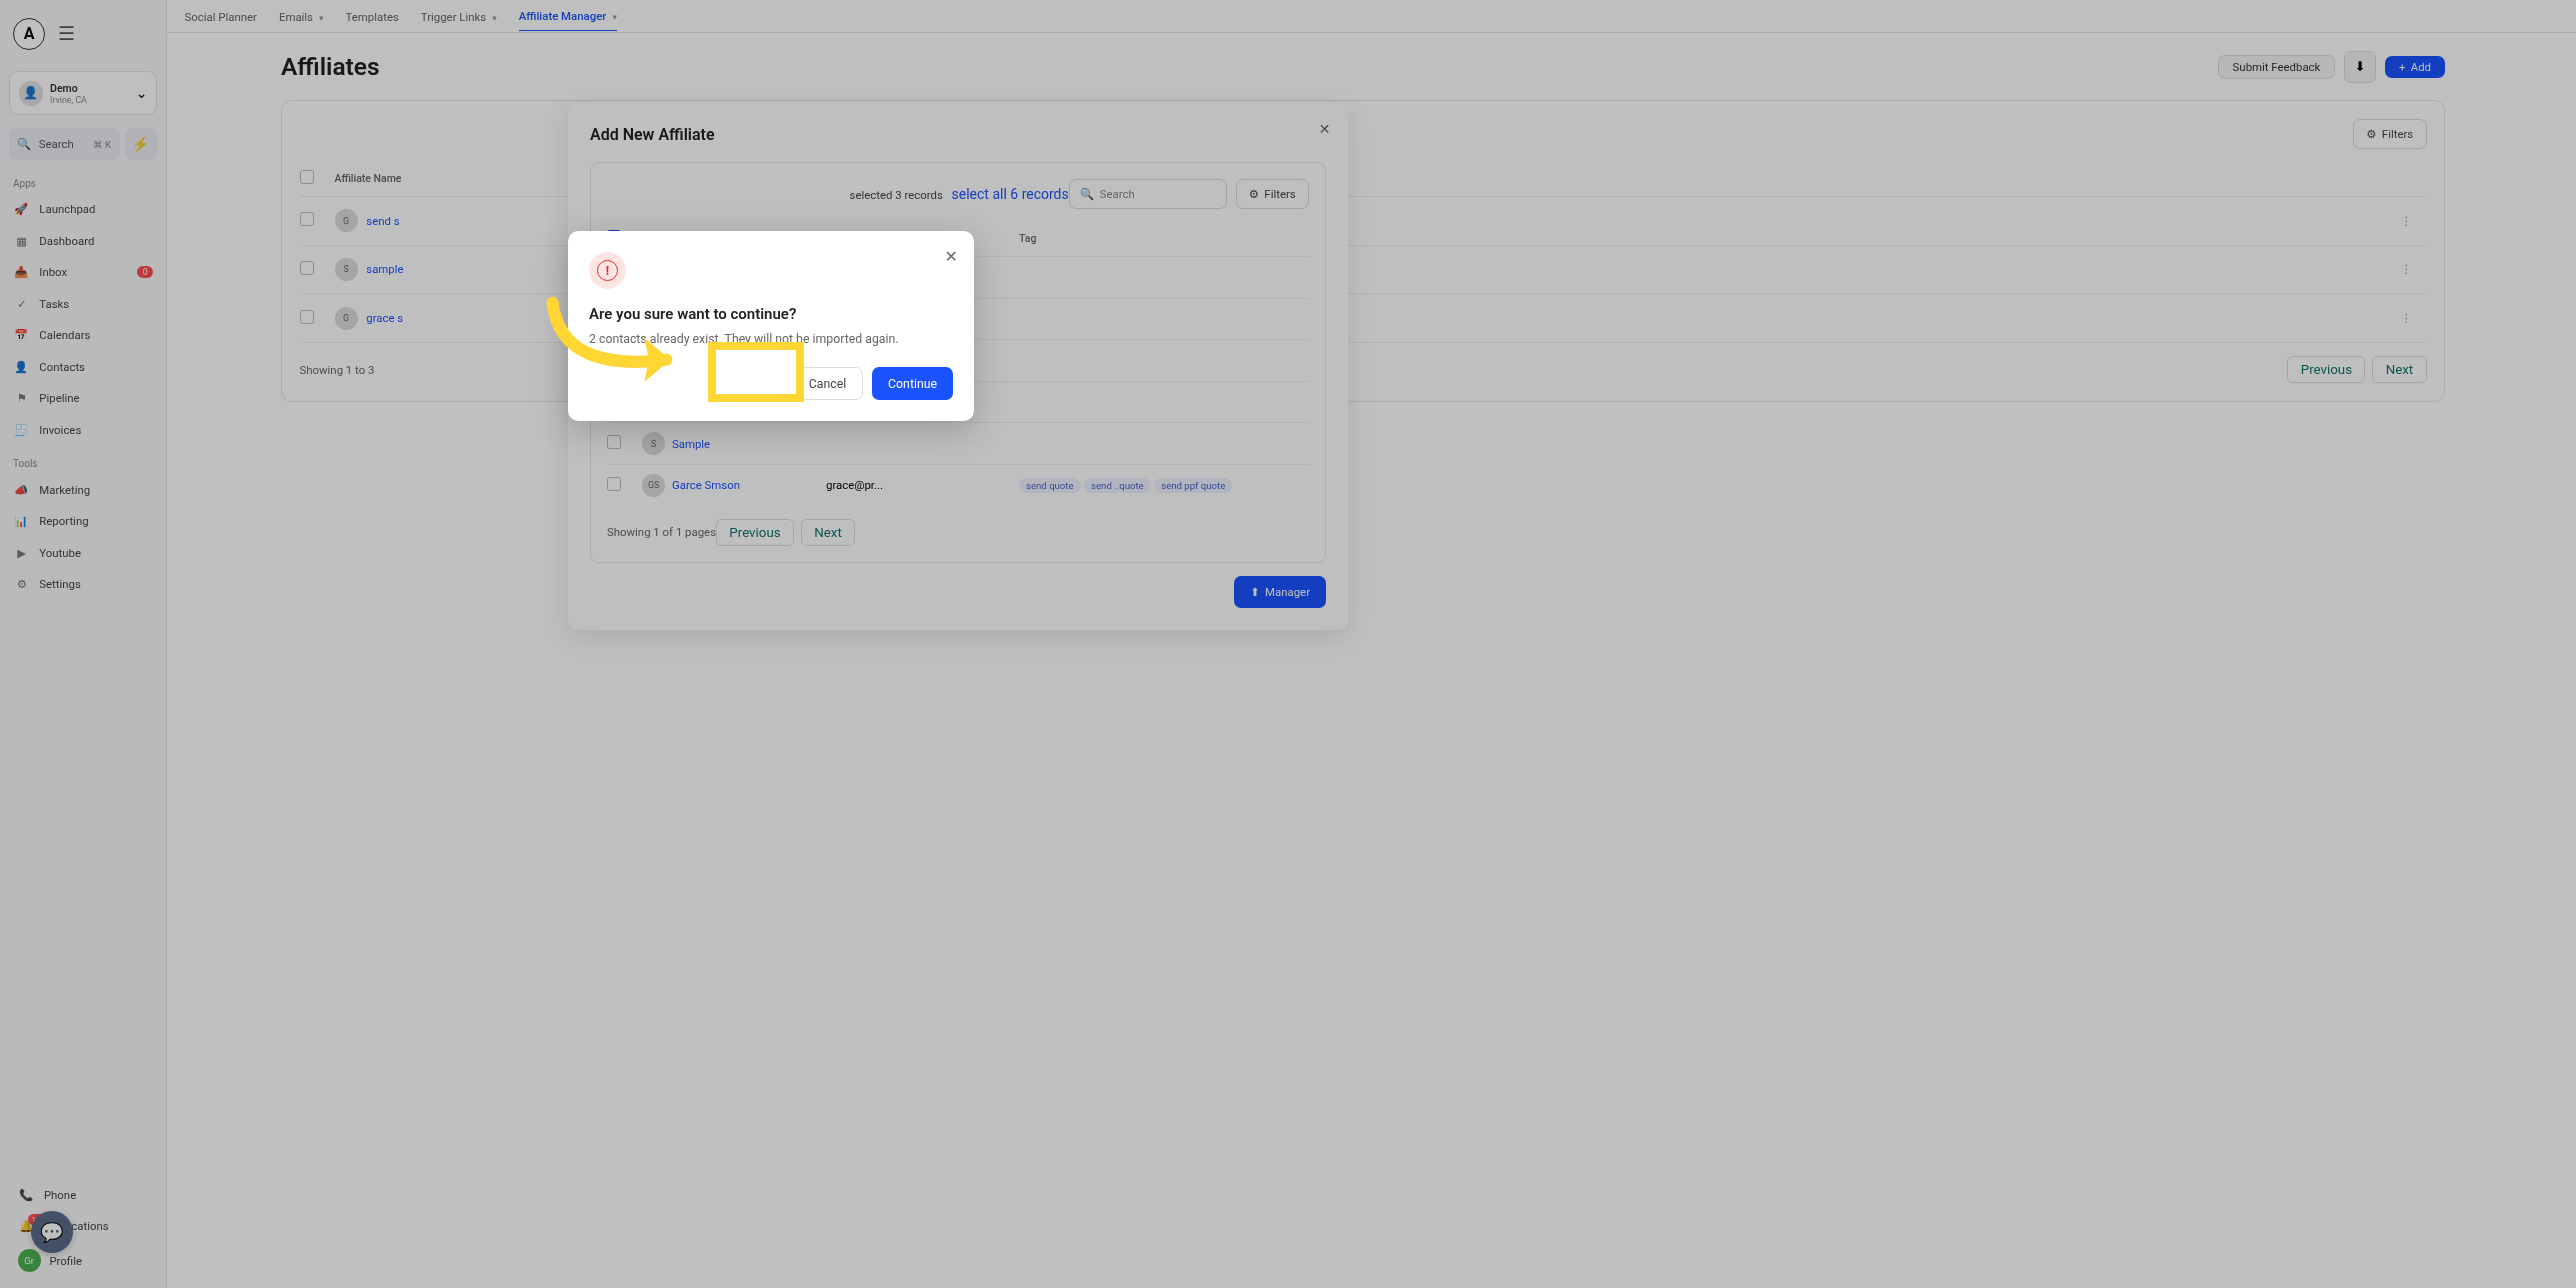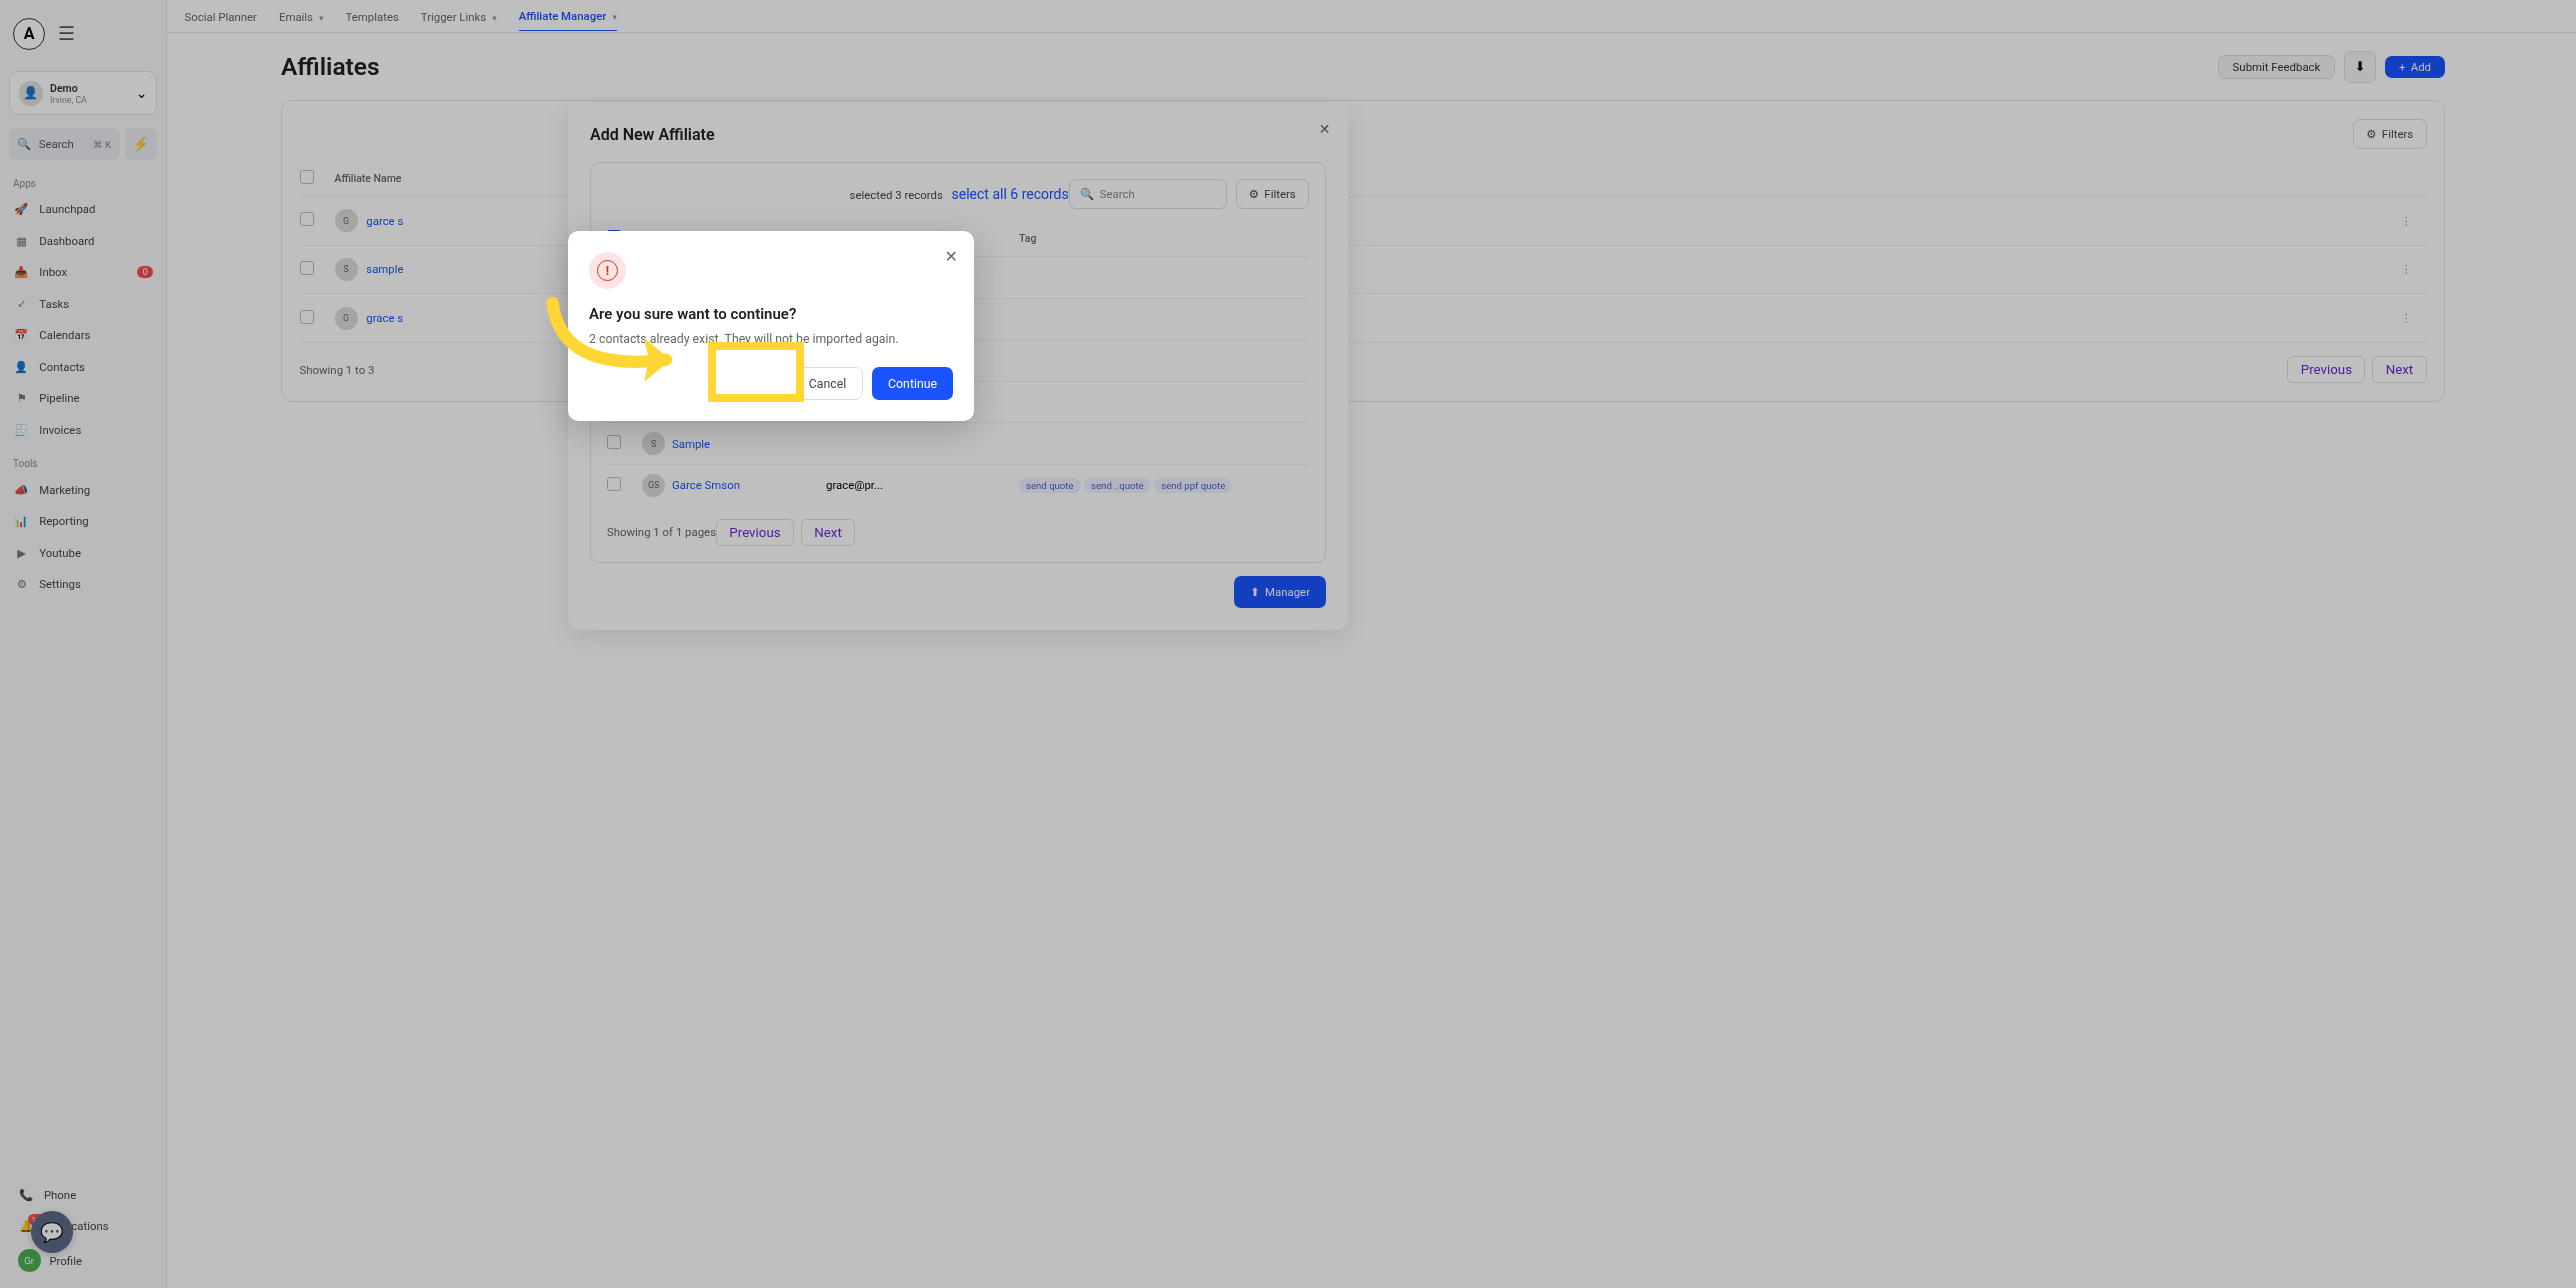--- a/index.html
+++ b/index.html
@@ -46,21 +46,21 @@
     .table-card { margin: 0 131px 0 114px; border: 0.9px solid #e5e5e5; border-radius: 10.5px; padding: 17.5px; }
     .table-toolbar { display: flex; justify-content: flex-end; gap: 8.8px; margin-bottom: 13px; }
     .filter-btn { background: #fff; border: 0.9px solid #ddd; border-radius: 7px; padding: 7px 12.3px; display: flex; align-items: center; gap: 5.3px; font-size: 11.4px; color: #444; }
     .table-header-row { display: flex; align-items: center; padding: 8.8px 0; border-bottom: 0.9px solid #eee; font-size: 10.5px; color: #666; font-weight: 500; }
     .table-row { display: flex; align-items: center; padding: 12.3px 0; border-bottom: 0.9px solid #f0f0f0; font-size: 11.4px; }
     .col-check { width: 35px; }
     .col-name { flex: 1; display: flex; align-items: center; gap: 8.8px; color: #1a53ff; }
     .row-avatar { width: 23px; height: 23px; border-radius: 50%; background: #ddd; display: flex; align-items: center; justify-content: center; font-size: 8.8px; color: #666; }
     .row-menu { width: 26px; color: #888; }
     .table-footer { display: flex; justify-content: space-between; align-items: center; padding-top: 13px; font-size: 11.4px; color: #666; }
-    .page-btn { padding: 5.3px 12.3px; border: 0.9px solid #ddd; border-radius: 5.3px; background: #fff; color: #6d28d9; }
+    .page-btn { padding: 5.3px 12.3px; border: 0.9px solid #ddd; border-radius: 5.3px; background: #fff; color: #0f766e; }
 
     
     .bg-modal { position: absolute; left: 401px; top: 103px; width: 780px; background: #fff; border-radius: 10.5px; box-shadow: 0 7px 26px rgba(0,0,0,0.1); padding: 22px; }
     .bg-modal-title { font-size: 16px; font-weight: 600; color: #222; margin-bottom: 17.5px; }
     .bg-modal-close { position: absolute; top: 17.5px; right: 17.5px; color: #666; cursor: pointer; }
     .inner-card { border: 0.9px solid #e5e5e5; border-radius: 8.8px; padding: 16px; }
     .selection-row { display: flex; align-items: center; justify-content: flex-end; margin-bottom: 13px; }
     .selection-text { font-size: 11.4px; color: #444; }
     .selection-link { color: #1a53ff; cursor: pointer; margin-left: 5.3px; }
     .search-input { border: 0.9px solid #ddd; border-radius: 7px; padding: 7px 10.5px; font-size: 11.4px; width: 158px; display: flex; align-items: center; gap: 5.3px; color: #888; }
@@ -227,21 +227,21 @@
     <div class="table-header-row">
       <div class="col-check"><span class="checkbox"></span></div>
       <div class="col-name" style="color:#666">Affiliate Name</div>
       <div class="row-menu"></div>
     </div>
     <div id="bg-rows">
         <div class="table-row">
           <div class="col-check"><span class="checkbox"></span></div>
           <div class="col-name">
             <span class="row-avatar">G</span>
-            <span class="contact-link">garce s</span>
+            <span class="contact-link">send s</span>
           </div>
           <div class="row-menu">⋮</div>
         </div>
         <div class="table-row">
           <div class="col-check"><span class="checkbox"></span></div>
           <div class="col-name">
             <span class="row-avatar">S</span>
             <span class="contact-link">sample</span>
           </div>
           <div class="row-menu">⋮</div>

